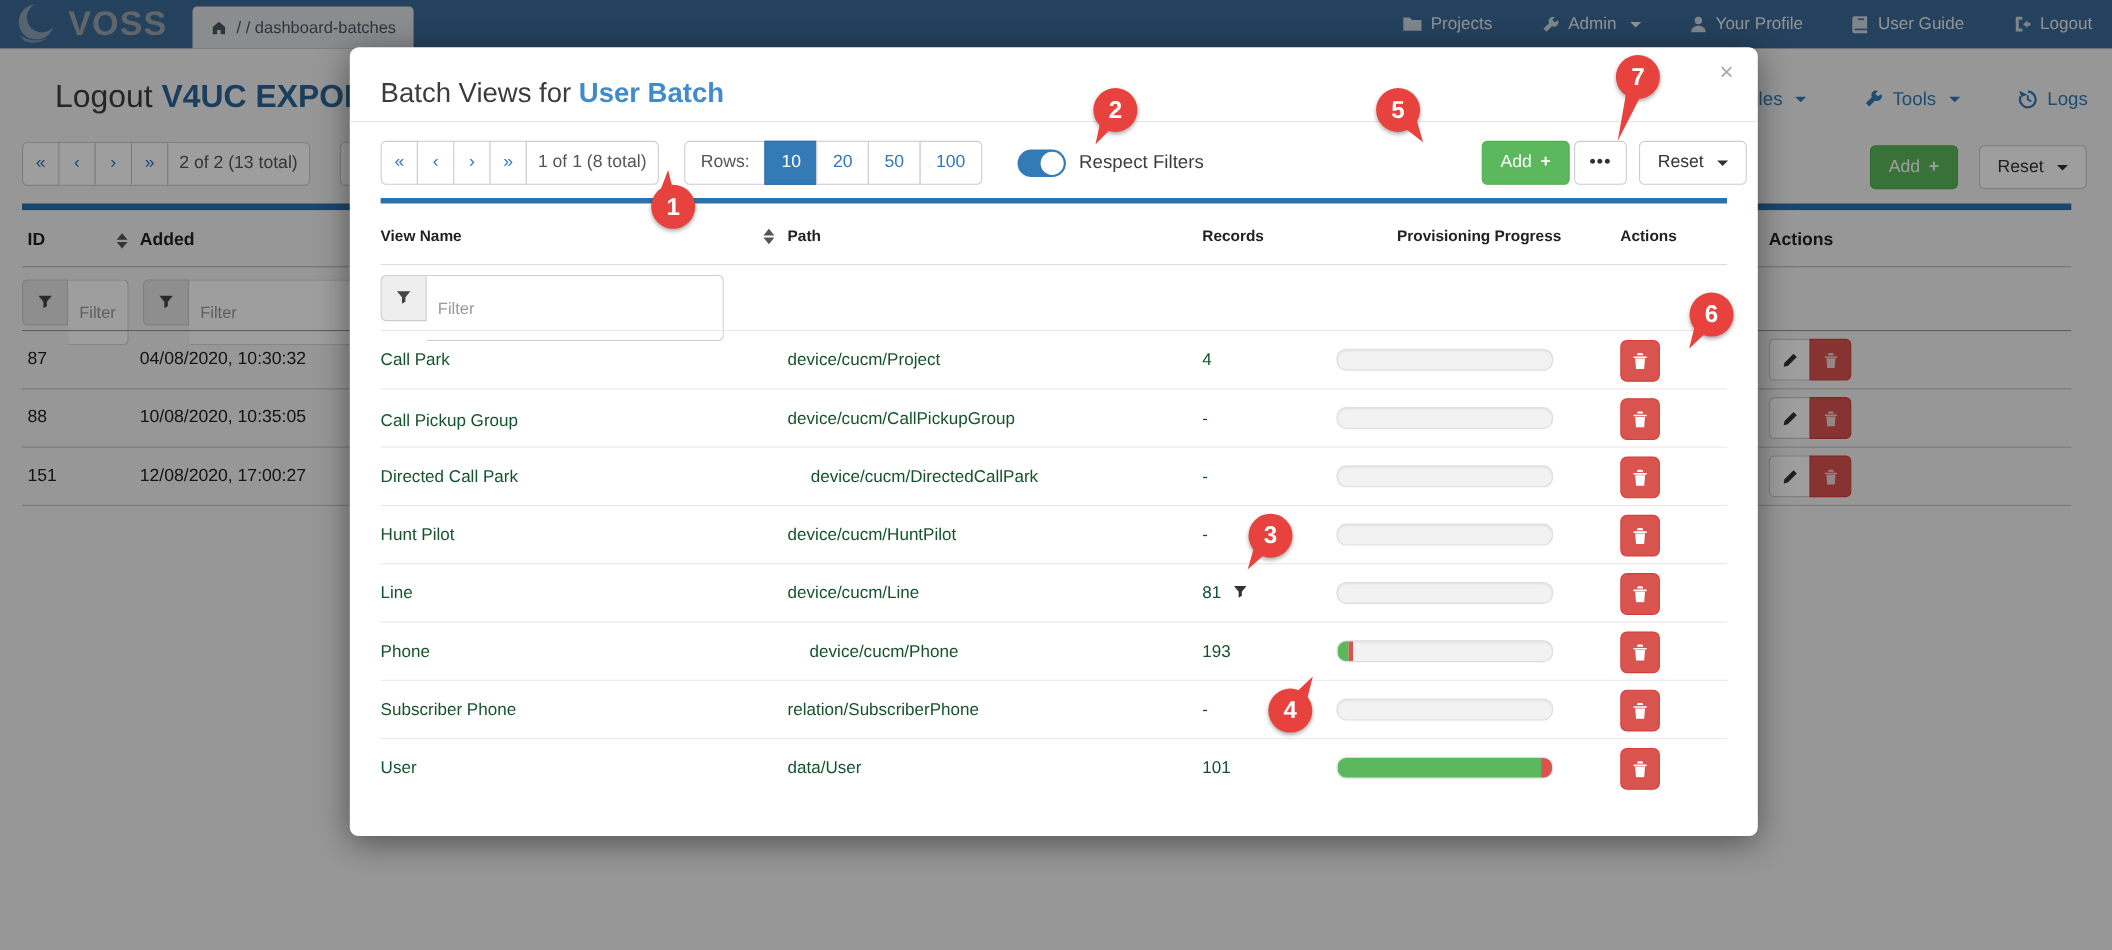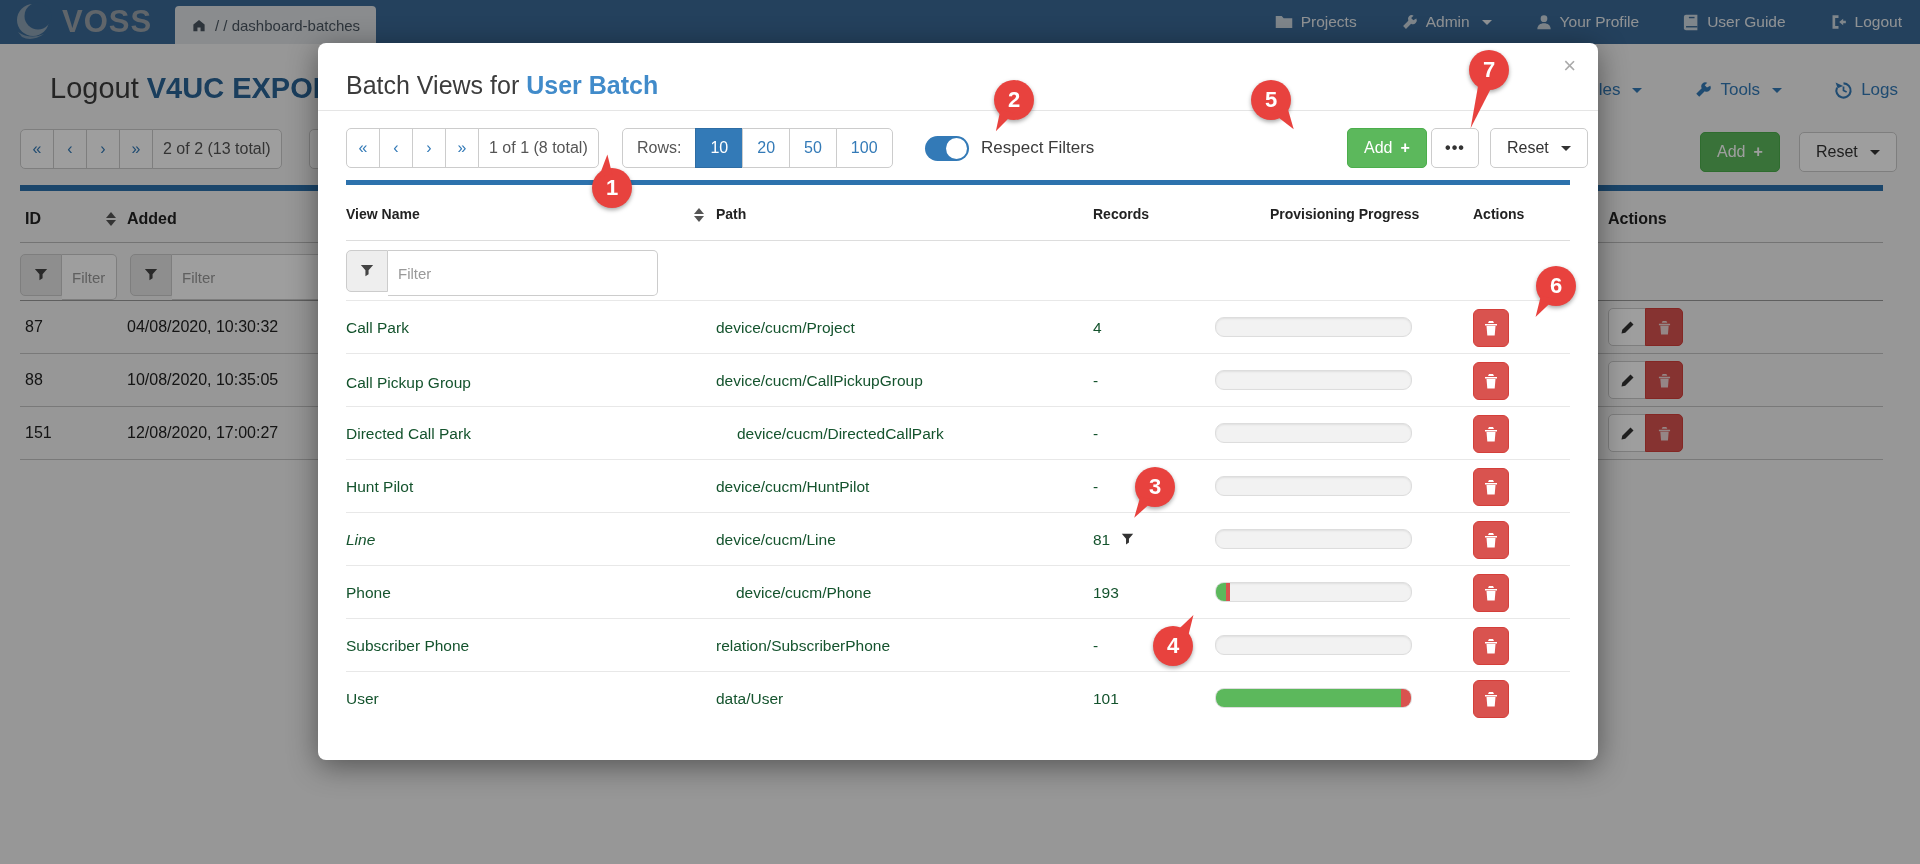--- a/index.html
+++ b/index.html
@@ -43,21 +43,21 @@
   .bg-reset { position:absolute; left:1799px; top:88px; }
   .blue-rule { position:absolute; left:20px; top:141px; width:1863px; height:6px; background:#2d72ad; }
 
   .bg-th { position:absolute; top:166px; font-weight:bold; font-size:16px; color:#222; }
   .bg-head-line { position:absolute; left:20px; top:198px; width:1863px; height:1px; background:#bbb; }
   .bg-filter-line { position:absolute; left:20px; top:256px; width:1863px; height:1px; background:#999; }
   .row-sep { position:absolute; left:20px; width:1863px; height:1px; background:#c4c4c4; }
 
   .filter-btn { width:42px; height:42px; background:#e6e6e6; border:1px solid #ccc;
     border-radius:5px 0 0 5px; display:flex; align-items:center; justify-content:center; cursor:pointer; }
-  .filter-input { height:46px; border:1px solid #ccc; border-left:none; border-radius:0 5px 5px 0;
+  .filter-input { height:60px; border:1px solid #ccc; border-left:none; border-radius:0 5px 5px 0;
     padding:0 10px; font-size:15px; background:#fff; color:#333; }
   .filter-input::placeholder { color:#999; }
 
   .bg-cell { position:absolute; font-size:16px; color:#222; }
   .icon-btn { width:38px; height:38px; border:1px solid #ccc; background:#fff; border-radius:5px 0 0 5px;
     display:flex; align-items:center; justify-content:center; cursor:pointer; }
   .icon-btn.red { background:#d9534f; border-color:#d43f3a; border-radius:0 5px 5px 0; margin-left:-1px; }
 
   
   .backdrop { position:absolute; inset:0; background:rgba(0,0,0,.38); z-index:50; }
@@ -410,21 +410,21 @@
       <div class="pb-green" style="width: 0%;"></div>
       <div class="pb-red" style="width: 0%;"></div>
     </div>
   <div class="del-btn" style="top:435px;">
       <svg width="14" height="16" viewBox="0 0 14 16">
         <path d="M1 4h12v1.5H1z M2.5 6h9l-.8 9.5H3.3z M5 1h4l1 2H4z" fill="#fff"></path>
       </svg>
     </div>
   <div class="m-sep" style="top:469px;"></div>
 
-  <div class="m-cell" style="left:28px; top:488px;font-style:italic;">Line</div>
+  <div class="m-cell" style="left:28px; top:488px;">Line</div>
   <div class="m-cell" style="left:398px; top:488px;">device/cucm/Line</div>
   <div class="m-cell" style="left:775px; top:488px;"><span>81</span>
     <svg width="13" height="13" viewBox="0 0 16 16" style="margin-left:6px; vertical-align:-1px;">
         <path d="M1 1h14L9.8 7.2v4.6L6.2 14V7.2z" fill="#333"></path>
       </svg>
   </div>
   <div class="progress" style="top:488px;">
       <div class="pb-green" style="width: 0%;"></div>
       <div class="pb-red" style="width: 0%;"></div>
     </div>

